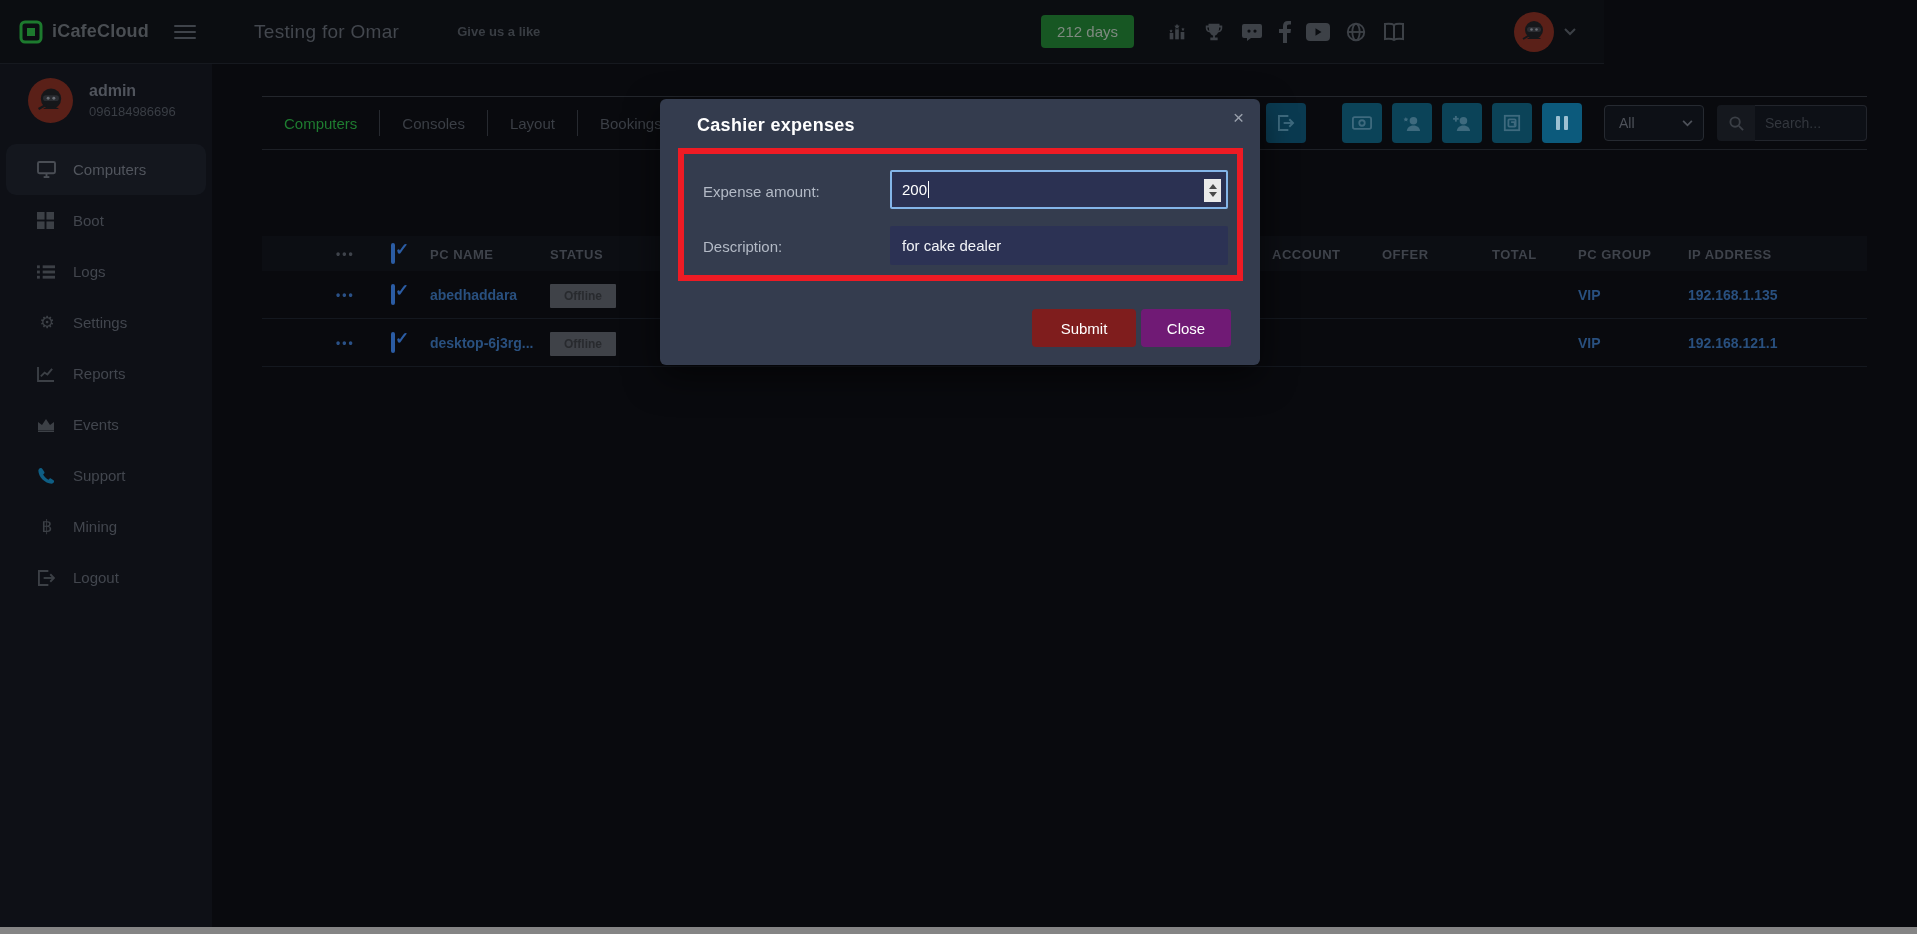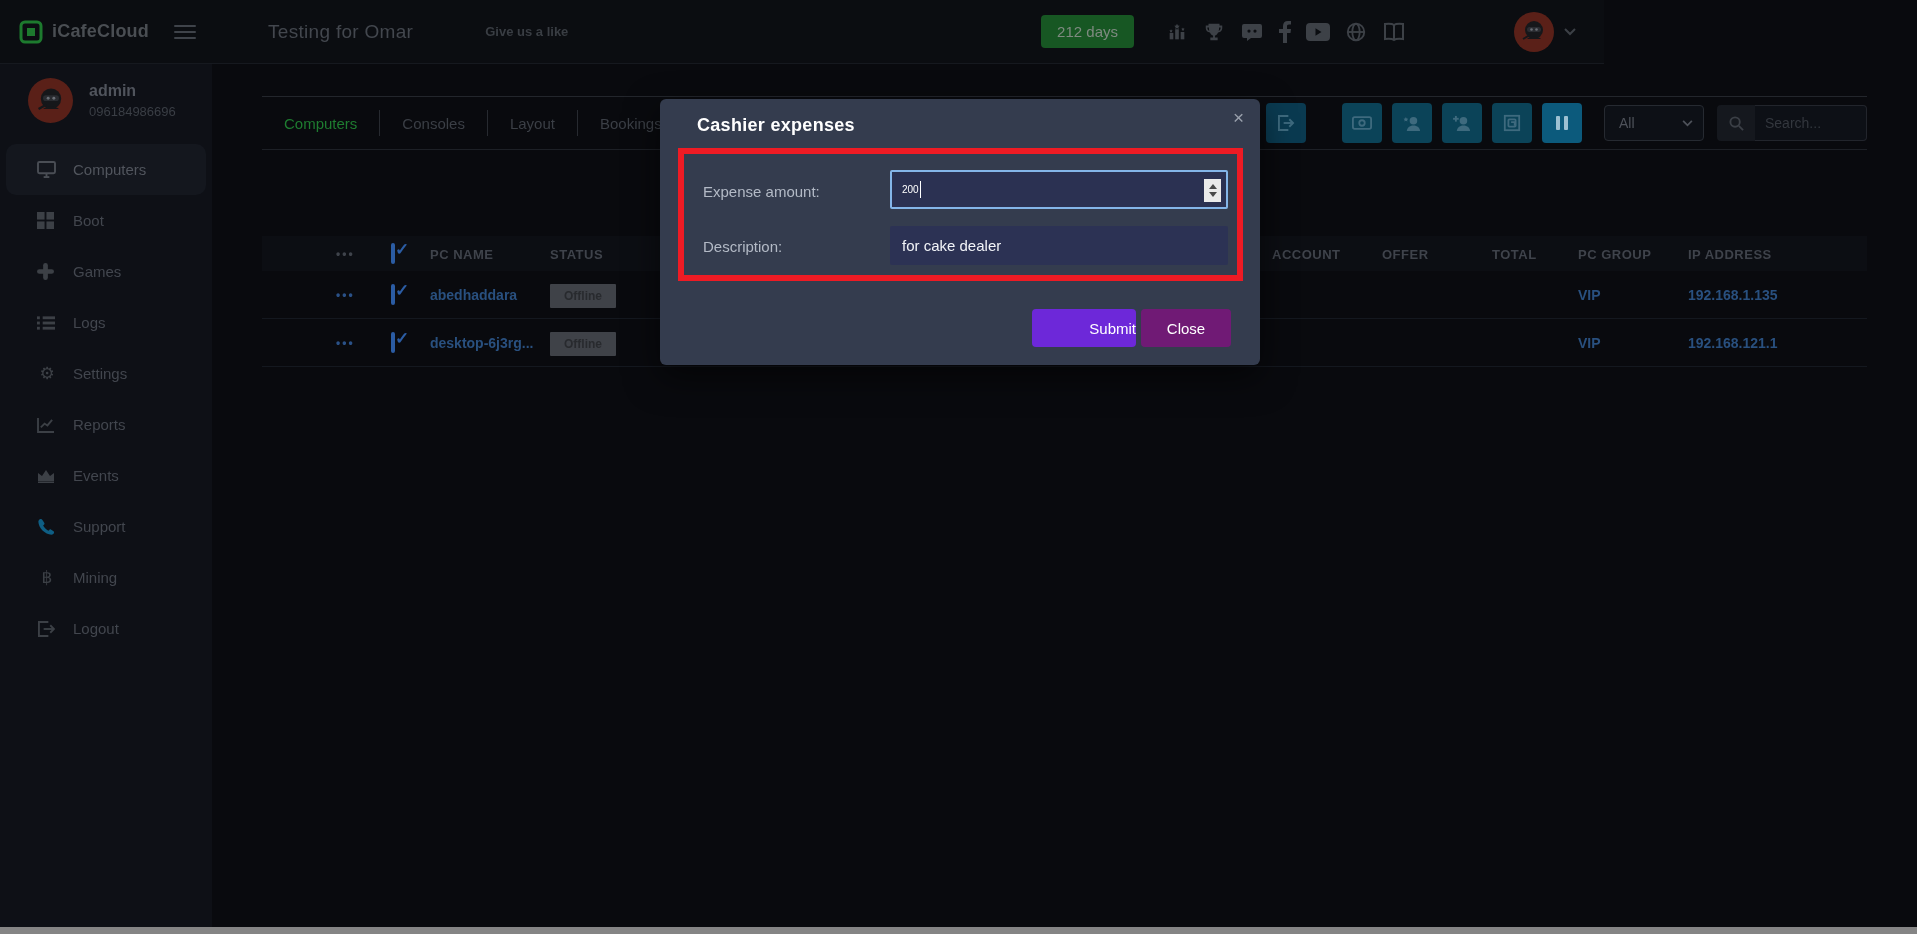--- a/index.html
+++ b/index.html
@@ -3,21 +3,21 @@
 <meta charset="utf-8">
 <style>
   * { margin:0; padding:0; box-sizing:border-box; }
   html,body { width:1917px; height:934px; overflow:hidden; background:#090a0e;
               font-family:"Liberation Sans", sans-serif; }
   .ico { display:inline-block; vertical-align:middle; }
   svg { display:block; }
 
   
   .header { position:absolute; left:0; top:0; width:1604px; height:64px;
-            background:#0b0d11; border-bottom:1px solid #16191f; display:flex; align-items:center; z-index:5;gap:14px; }
+            background:#0b0d11; border-bottom:1px solid #16191f; display:flex; align-items:center; z-index:5; }
   .logo-area { width:212px; display:flex; align-items:center; padding:0 16px 0 18px; }
   .logo-mark { color:#1d7a2e; margin-right:8px; }
   .logo-text { color:#4a4e53; font-size:18px; font-weight:bold; letter-spacing:.2px; }
   .hamburger { margin-left:auto; width:22px; cursor:pointer; }
   .hamburger div { height:2px; background:#3f434a; margin:4px 0; border-radius:1px; }
   .page-title { color:#43474e; font-size:19px; margin-left:42px; letter-spacing:.3px; }
   .like-text { color:#393d43; font-size:13px; font-weight:bold; margin-left:58px; }
   .header-right { margin-left:auto; display:flex; align-items:center; padding-right:28px; }
   .days-badge { background:#175723; color:#7e8a80; font-size:15px; padding:8px 16px; border-radius:4px; margin-right:32px; cursor:pointer; }
   .hicons { display:flex; align-items:center; gap:15px; color:#3d4147; }
@@ -87,31 +87,31 @@
   
   .modal { position:absolute; left:660px; top:99px; width:600px; height:266px; background:#343c4e;
            border-radius:6px; z-index:50; box-shadow:0 12px 34px rgba(0,0,0,.55); }
   .modal-title { position:absolute; left:37px; top:16px; color:#ffffff; font-size:18px; font-weight:bold; letter-spacing:.3px; }
   .modal-x { position:absolute; right:16px; top:8px; color:#99a0ac; font-size:19px; cursor:pointer; }
   .redbox { position:absolute; left:18px; top:49px; width:565px; height:133px; border:6px solid #ee1b24; }
   .f-label { position:absolute; left:19px; color:#b3bac6; font-size:15px; }
   .f-label.l1 { top:29px; } .f-label.l2 { top:84px; }
   .num-input { position:absolute; left:206px; top:16px; width:338px; height:39px; background:#2b3152;
                border:2px solid #84b5e9; border-radius:2px; display:flex; align-items:center;
-               padding-left:10px; color:#ffffff; font-size:10px; cursor:text; }
+               padding-left:10px; color:#ffffff; font-size:15px; cursor:text; }
   .cursor { display:inline-block; width:1px; height:17px; background:#ffffff; margin-left:1px; }
   .spinner { position:absolute; right:5px; top:7px; width:17px; height:23px; background:#ebebeb;
              display:flex; flex-direction:column; align-items:center; justify-content:center; gap:3px; cursor:pointer; }
   .tri-up { width:0; height:0; border-left:4px solid transparent; border-right:4px solid transparent; border-bottom:5px solid #4a4a4a; }
   .tri-dn { width:0; height:0; border-left:4px solid transparent; border-right:4px solid transparent; border-top:5px solid #4a4a4a; }
   .txt-input { position:absolute; left:206px; top:72px; width:338px; height:39px; background:#2c3254;
                border-radius:2px; display:flex; align-items:center; padding-left:12px; color:#f2f4f8; font-size:15px; cursor:text; }
   .btn { position:absolute; top:210px; height:38px; border:none; border-radius:4px; color:#ffffff;
          font-size:15px; font-family:"Liberation Sans",sans-serif; cursor:pointer; }
-  .btn-submit { left:372px; width:104px; background:#6d28d9;text-align:right; }
+  .btn-submit { left:372px; width:104px; background:#7f1d1d; }
   .btn-close { left:481px; width:90px; background:#701a75; }
 
   .footer-strip { position:absolute; left:0; bottom:0; width:1917px; height:7px; background:#858585; z-index:60; }
 </style>
 </head>
 <body>
 
 <div class="header">
   <div class="logo-area">
     <span class="ico logo-mark">
@@ -230,29 +230,20 @@
             <rect x="0" y="0" width="8" height="8"></rect>
             <rect x="10" y="0" width="8" height="8"></rect>
             <rect x="0" y="10" width="8" height="8"></rect>
             <rect x="10" y="10" width="8" height="8"></rect>
           </svg>
         </span>
       <span>Boot</span>
     </div>
     <div class="menu-item">
       <span class="micon ico">
-          <svg width="17" height="17" viewBox="0 0 18 18" fill="currentColor">
-            <rect x="6.5" y="0" width="5" height="18" rx="2.5"></rect>
-            <rect x="0" y="6.5" width="18" height="5" rx="2.5"></rect>
-          </svg>
-        </span>
-      <span>Games</span>
-    </div>
-    <div class="menu-item">
-      <span class="micon ico">
           <svg width="18" height="14" viewBox="0 0 19 14" fill="currentColor">
             <rect x="0" y="0" width="3" height="3"></rect>
             <rect x="6" y="0" width="13" height="3"></rect>
             <rect x="0" y="5.5" width="3" height="3"></rect>
             <rect x="6" y="5.5" width="13" height="3"></rect>
             <rect x="0" y="11" width="3" height="3"></rect>
             <rect x="6" y="11" width="13" height="3"></rect>
           </svg>
         </span>
       <span>Logs</span>

